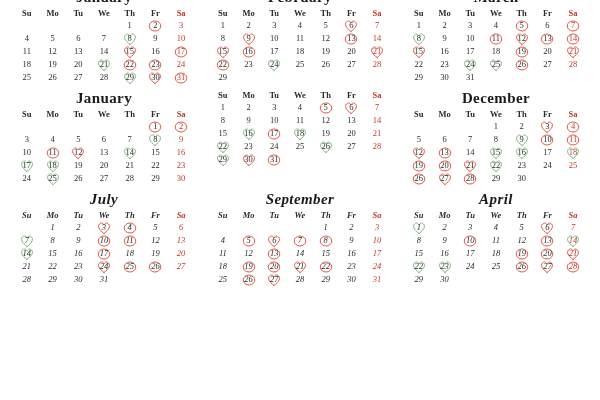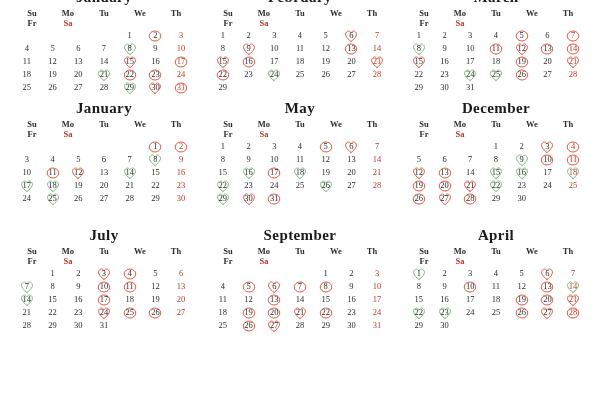--- a/index.html
+++ b/index.html
@@ -35,21 +35,21 @@
     font-family: "Liberation Serif", serif;
     font-weight: bold;
     font-size: 15px;
     color: #1a1a1a;
     letter-spacing: 0.4px;
     margin: 0 0 3px 0;
     line-height: 16px;
   }
   .dow-row {
     display: grid;
-    grid-template-columns: repeat(5, 1fr);
+    grid-template-columns: repeat(7, 1fr);
     font-family: "Liberation Serif", serif;
     font-size: 8.5px;
     font-weight: bold;
     color: #2b2b2b;
     text-align: center;
     margin-bottom: 1px;
   }
   .dow.sat, .dow.sun {
     color: #c0392b;
   }
@@ -76,21 +76,21 @@
     top: 50%;
     transform: translate(-50%, -50%);
     width: 15px;
     height: 13px;
     z-index: -1;
     pointer-events: none;
   }
   .mark svg { display: block; width: 15px; height: 13px; }
   .row1 { margin-top: 0; }
   .row2 { margin-top: 6px; }
-  .row3 { margin-top: 22px; }
+  .row3 { margin-top: 6px; font-style: italic; }
   .clip-top { margin-top: -11px; }
 </style>
 </head>
 <body>
 
 <div id="calendar">
   <div class="row row1 clip-top">
       <div class="month">
         <div class="month-title">January</div>
         <div class="dow-row">
@@ -433,21 +433,20 @@
               </svg>
             </span><span>25</span></div>
           <div class="day"><span>26</span></div>
           <div class="day"><span>27</span></div>
           <div class="day"><span>28</span></div>
           <div class="day"><span>29</span></div>
           <div class="day sat"><span>30</span></div>
         </div>
       </div>
       <div class="month">
-        <div class="month-title">May</div>
         <div class="dow-row">
           <div class="dow sun">Su</div>
           <div class="dow">Mo</div>
           <div class="dow">Tu</div>
           <div class="dow">We</div>
           <div class="dow">Th</div>
           <div class="dow">Fr</div>
           <div class="dow sat">Sa</div>
         </div>
         <div class="days-grid">

